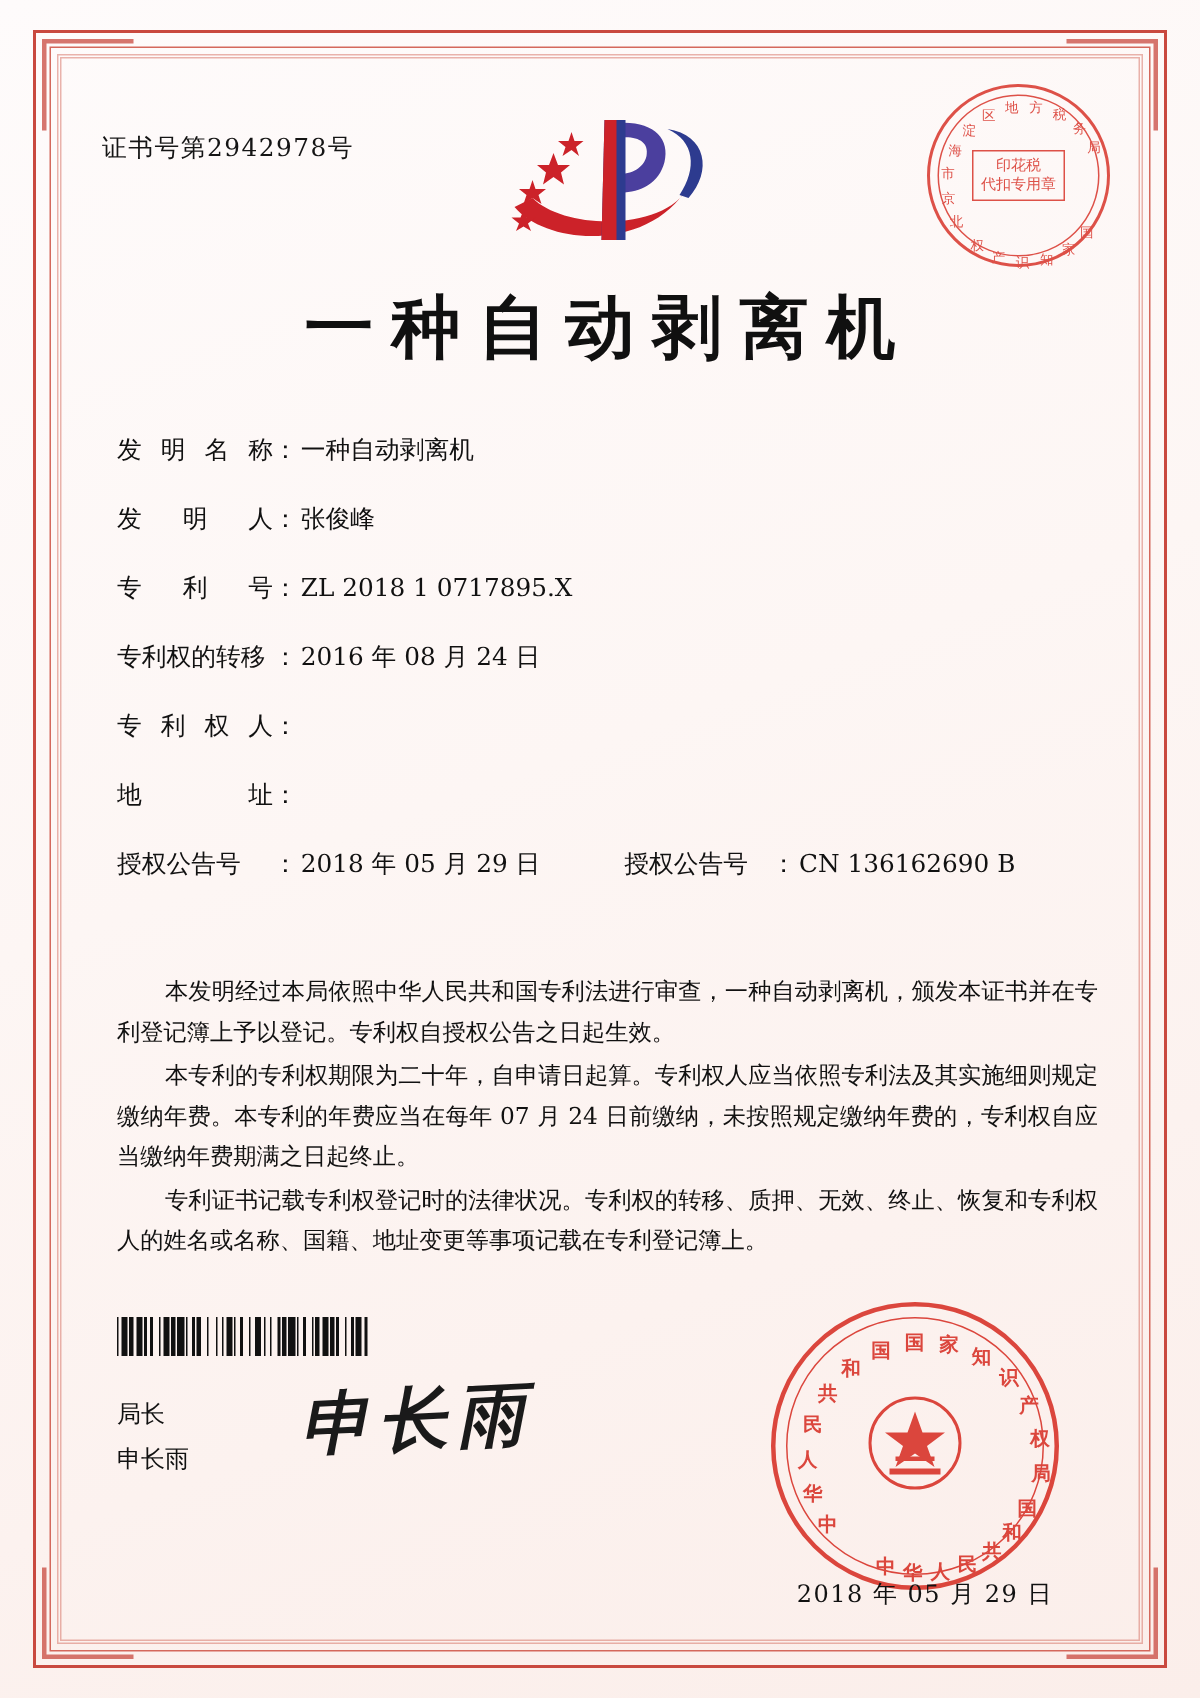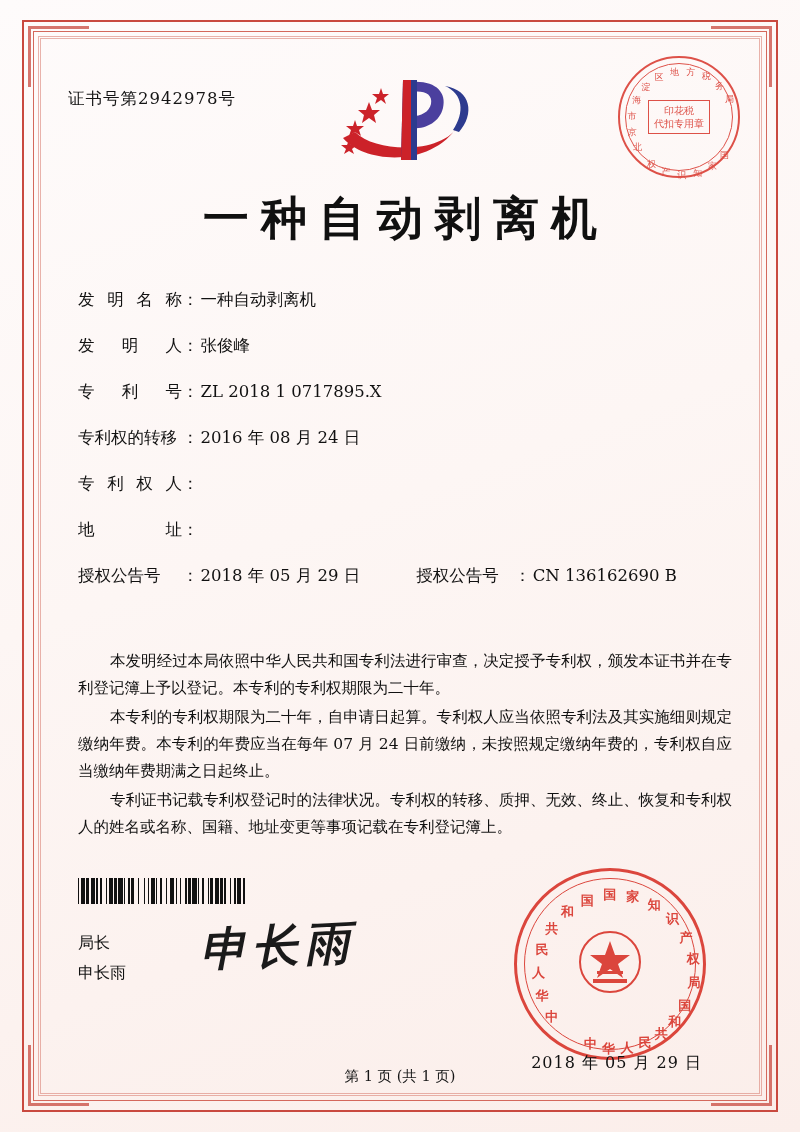--- a/index.html
+++ b/index.html
@@ -420,21 +420,21 @@
         <span class="second">
           <span class="field-label compact">授权公告号</span>
           <span class="field-colon">：</span>
           <span>CN 136162690 B</span>
         </span>
       </div>
 
     </div>
 
     <div class="body-text">
-      <p>本发明经过本局依照中华人民共和国专利法进行审查，决定授予专利权，颁发本证书并在专利登记簿上予以登记。本专利的专利权期限为二十年。</p>
+      <p>本发明经过本局依照中华人民共和国专利法进行审查，一种自动剥离机，颁发本证书并在专利登记簿上予以登记。专利权自授权公告之日起生效。</p>
       <p>本专利的专利权期限为二十年，自申请日起算。专利权人应当依照专利法及其实施细则规定缴纳年费。本专利的年费应当在每年 07 月 24 日前缴纳，未按照规定缴纳年费的，专利权自应当缴纳年费期满之日起终止。</p>
       <p>专利证书记载专利权登记时的法律状况。专利权的转移、质押、无效、终止、恢复和专利权人的姓名或名称、国籍、地址变更等事项记载在专利登记簿上。</p>
     </div>
 
     <div class="barcode"><i style="width:1.4px;"></i><i style="width:1.4px;background:transparent;"></i><i style="width:4.199999999999999px;"></i><i style="width:1.4px;background:transparent;"></i><i style="width:2.8px;"></i><i style="width:1.4px;background:transparent;"></i><i style="width:4.199999999999999px;"></i><i style="width:1.4px;background:transparent;"></i><i style="width:1.4px;"></i><i style="width:2.8px;background:transparent;"></i><i style="width:1.4px;"></i><i style="width:4.199999999999999px;background:transparent;"></i><i style="width:1.4px;"></i><i style="width:1.4px;background:transparent;"></i><i style="width:4.199999999999999px;"></i><i style="width:1.4px;background:transparent;"></i><i style="width:2.8px;"></i><i style="width:1.4px;background:transparent;"></i><i style="width:4.199999999999999px;"></i><i style="width:1.4px;background:transparent;"></i><i style="width:1.4px;"></i><i style="width:2.8px;background:transparent;"></i><i style="width:1.4px;"></i><i style="width:1.4px;background:transparent;"></i><i style="width:2.8px;"></i><i style="width:4.199999999999999px;background:transparent;"></i><i style="width:1.4px;"></i><i style="width:4.199999999999999px;background:transparent;"></i><i style="width:1.4px;"></i><i style="width:2.8px;background:transparent;"></i><i style="width:1.4px;"></i><i style="width:1.4px;background:transparent;"></i><i style="width:4.199999999999999px;"></i><i style="width:1.4px;background:transparent;"></i><i style="width:1.4px;"></i><i style="width:2.8px;background:transparent;"></i><i style="width:1.4px;"></i><i style="width:4.199999999999999px;background:transparent;"></i><i style="width:1.4px;"></i><i style="width:2.8px;background:transparent;"></i><i style="width:4.199999999999999px;"></i><i style="width:1.4px;background:transparent;"></i><i style="width:1.4px;"></i><i style="width:2.8px;background:transparent;"></i><i style="width:1.4px;"></i><i style="width:4.199999999999999px;background:transparent;"></i><i style="width:1.4px;"></i><i style="width:1.4px;background:transparent;"></i><i style="width:2.8px;"></i><i style="width:1.4px;background:transparent;"></i><i style="width:4.199999999999999px;"></i><i style="width:1.4px;background:transparent;"></i><i style="width:1.4px;"></i><i style="width:2.8px;background:transparent;"></i><i style="width:1.4px;"></i><i style="width:4.199999999999999px;background:transparent;"></i><i style="width:1.4px;"></i><i style="width:1.4px;background:transparent;"></i><i style="width:2.8px;"></i><i style="width:1.4px;background:transparent;"></i><i style="width:4.199999999999999px;"></i><i style="width:1.4px;background:transparent;"></i><i style="width:2.8px;"></i><i style="width:1.4px;background:transparent;"></i><i style="width:1.4px;"></i><i style="width:4.199999999999999px;background:transparent;"></i><i style="width:1.4px;"></i><i style="width:2.8px;background:transparent;"></i><i style="width:1.4px;"></i><i style="width:1.4px;background:transparent;"></i><i style="width:4.199999999999999px;"></i><i style="width:1.4px;background:transparent;"></i><i style="width:2.8px;"></i></div>
 
     <div class="sign-block">
       <div>局长</div>
       <div>申长雨</div>
     </div>
@@ -469,16 +469,15 @@
         <svg viewBox="0 0 90 90" width="90" height="90" aria-hidden="true">
           <circle cx="45" cy="45" r="30" fill="none" stroke="#d8342a" stroke-width="2"></circle>
           <polygon points="45,24 50,38 65,38 53,47 58,61 45,52 32,61 37,47 25,38 40,38" fill="#d8342a"></polygon>
           <rect x="28" y="62" width="34" height="4" fill="#d8342a"></rect>
           <rect x="32" y="54" width="26" height="3" fill="#d8342a"></rect>
         </svg>
       </div>
     </div>
     <div class="seal-date">2018 年 05 月 29 日</div>
 
-    <div class="footer">第 1 页 (共 1 页)</div>
 
   </div>
 </div>
 
 </body></html>

